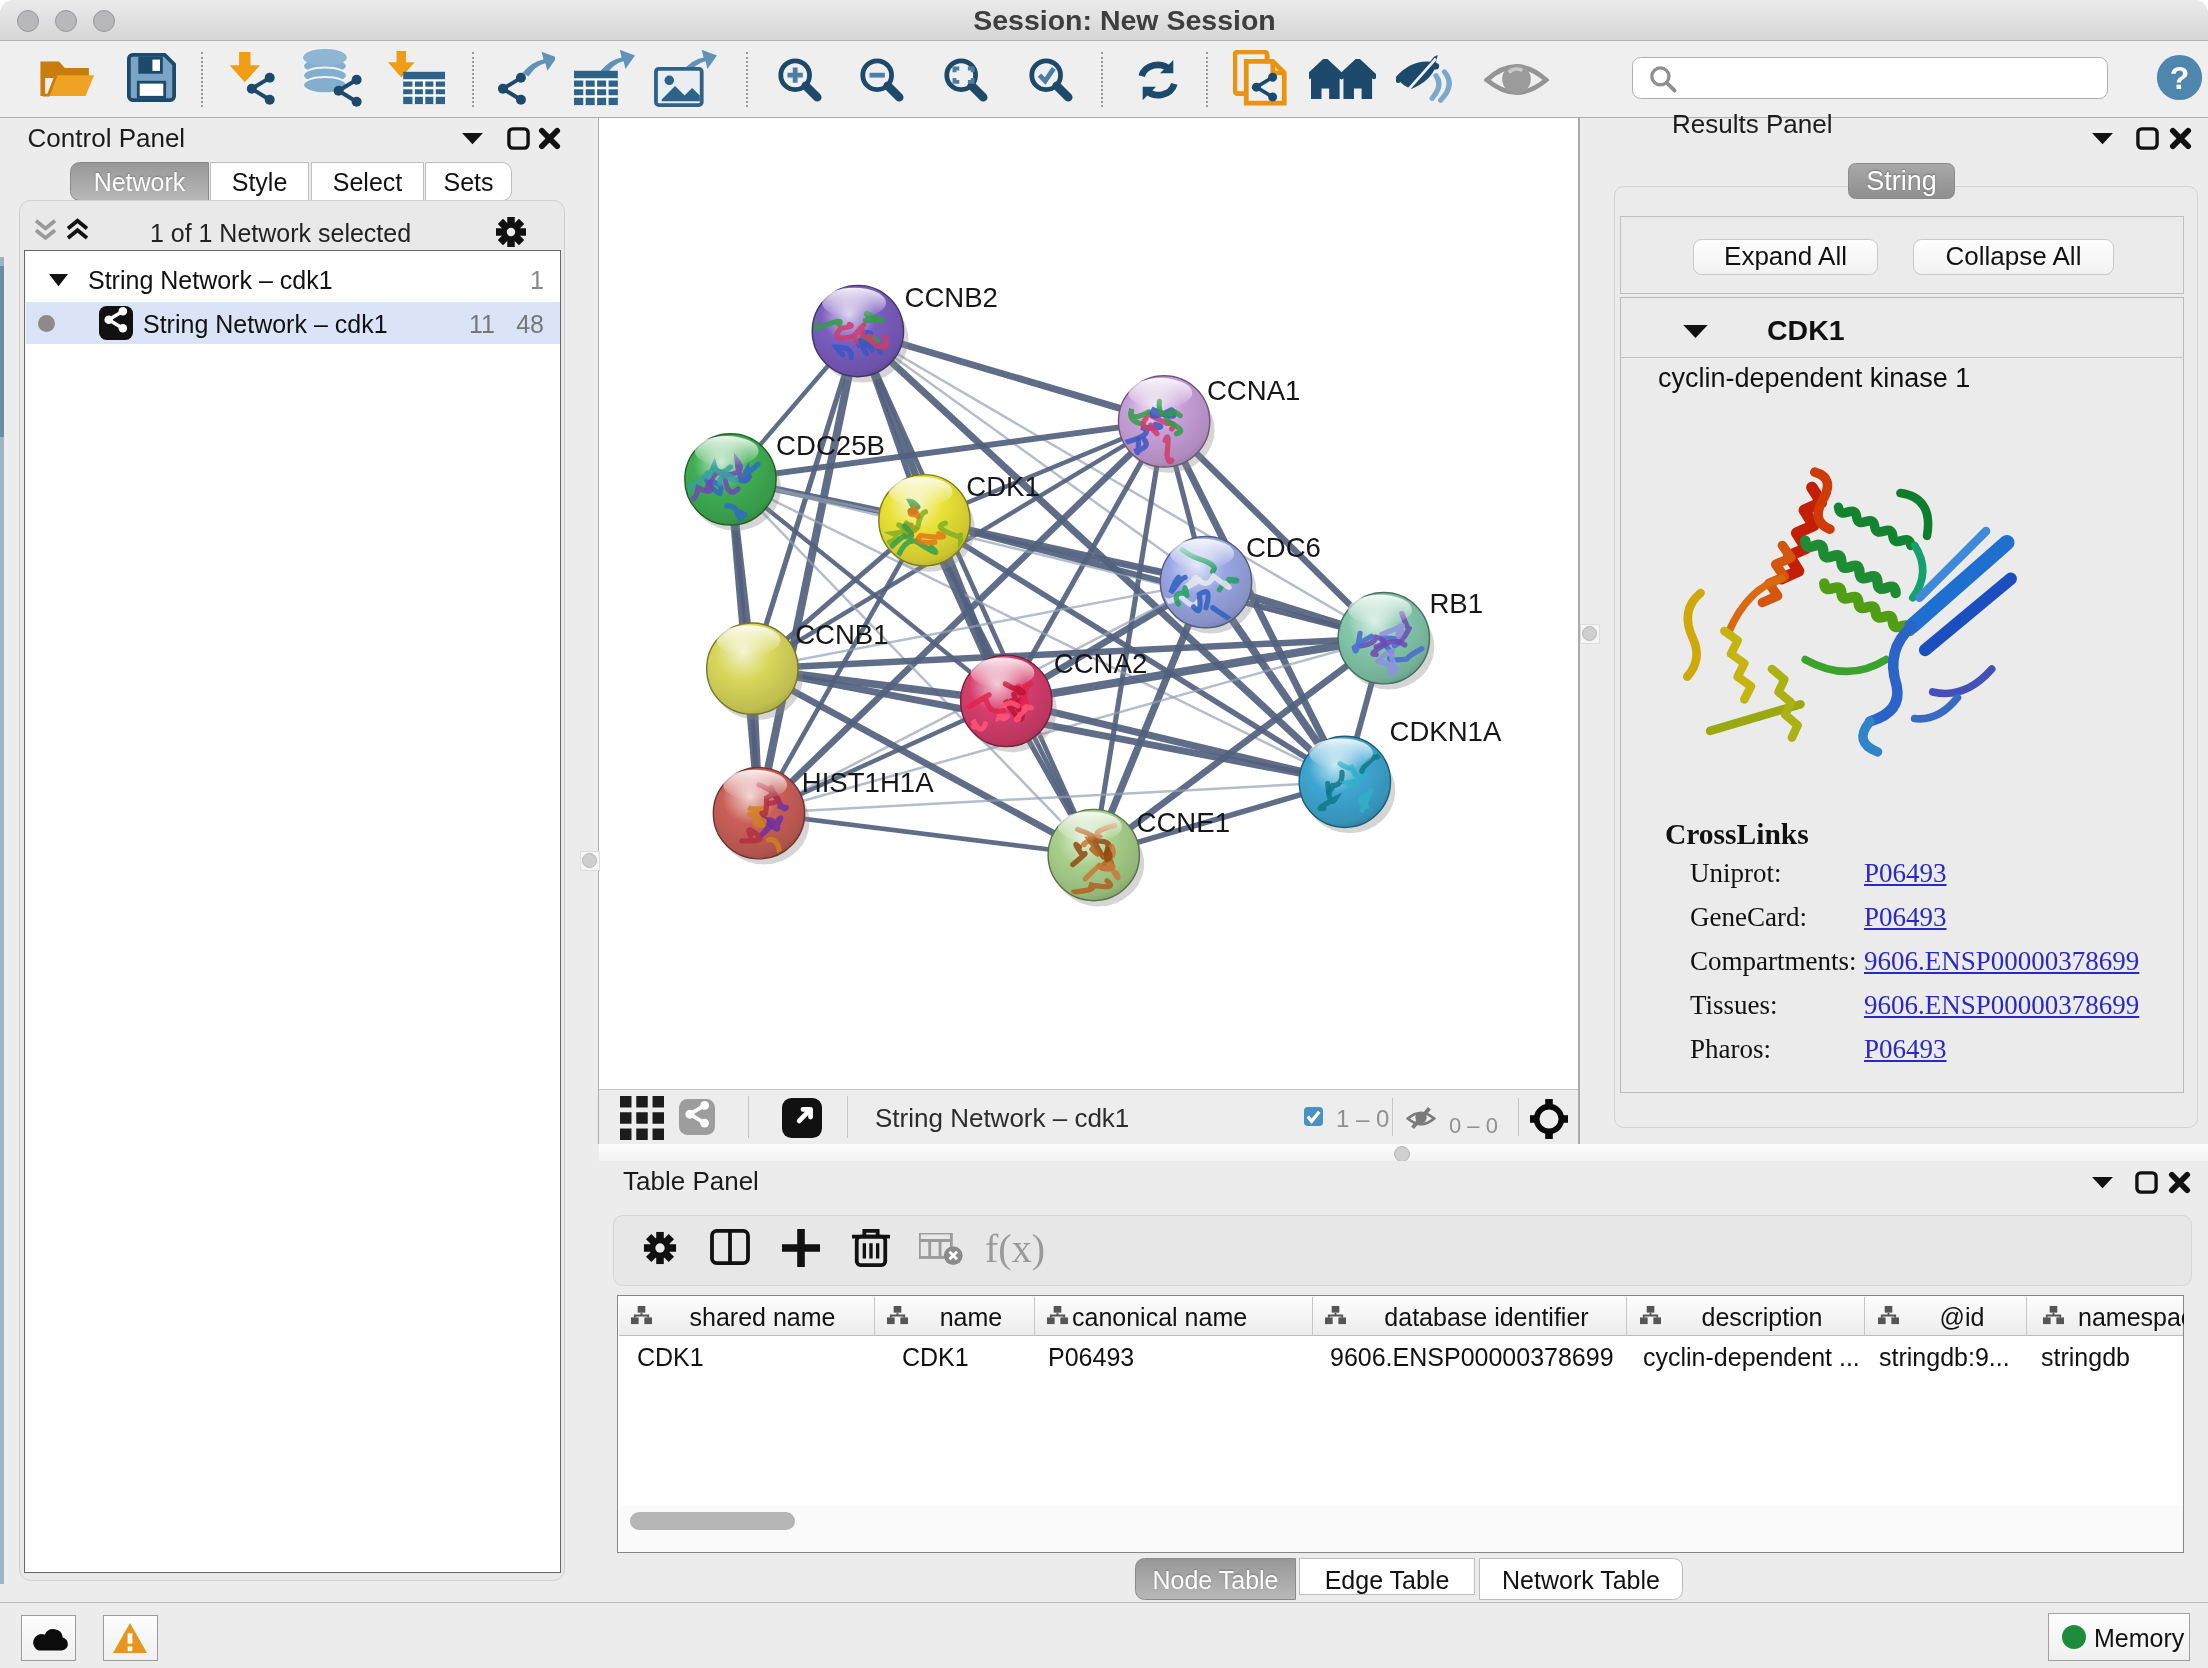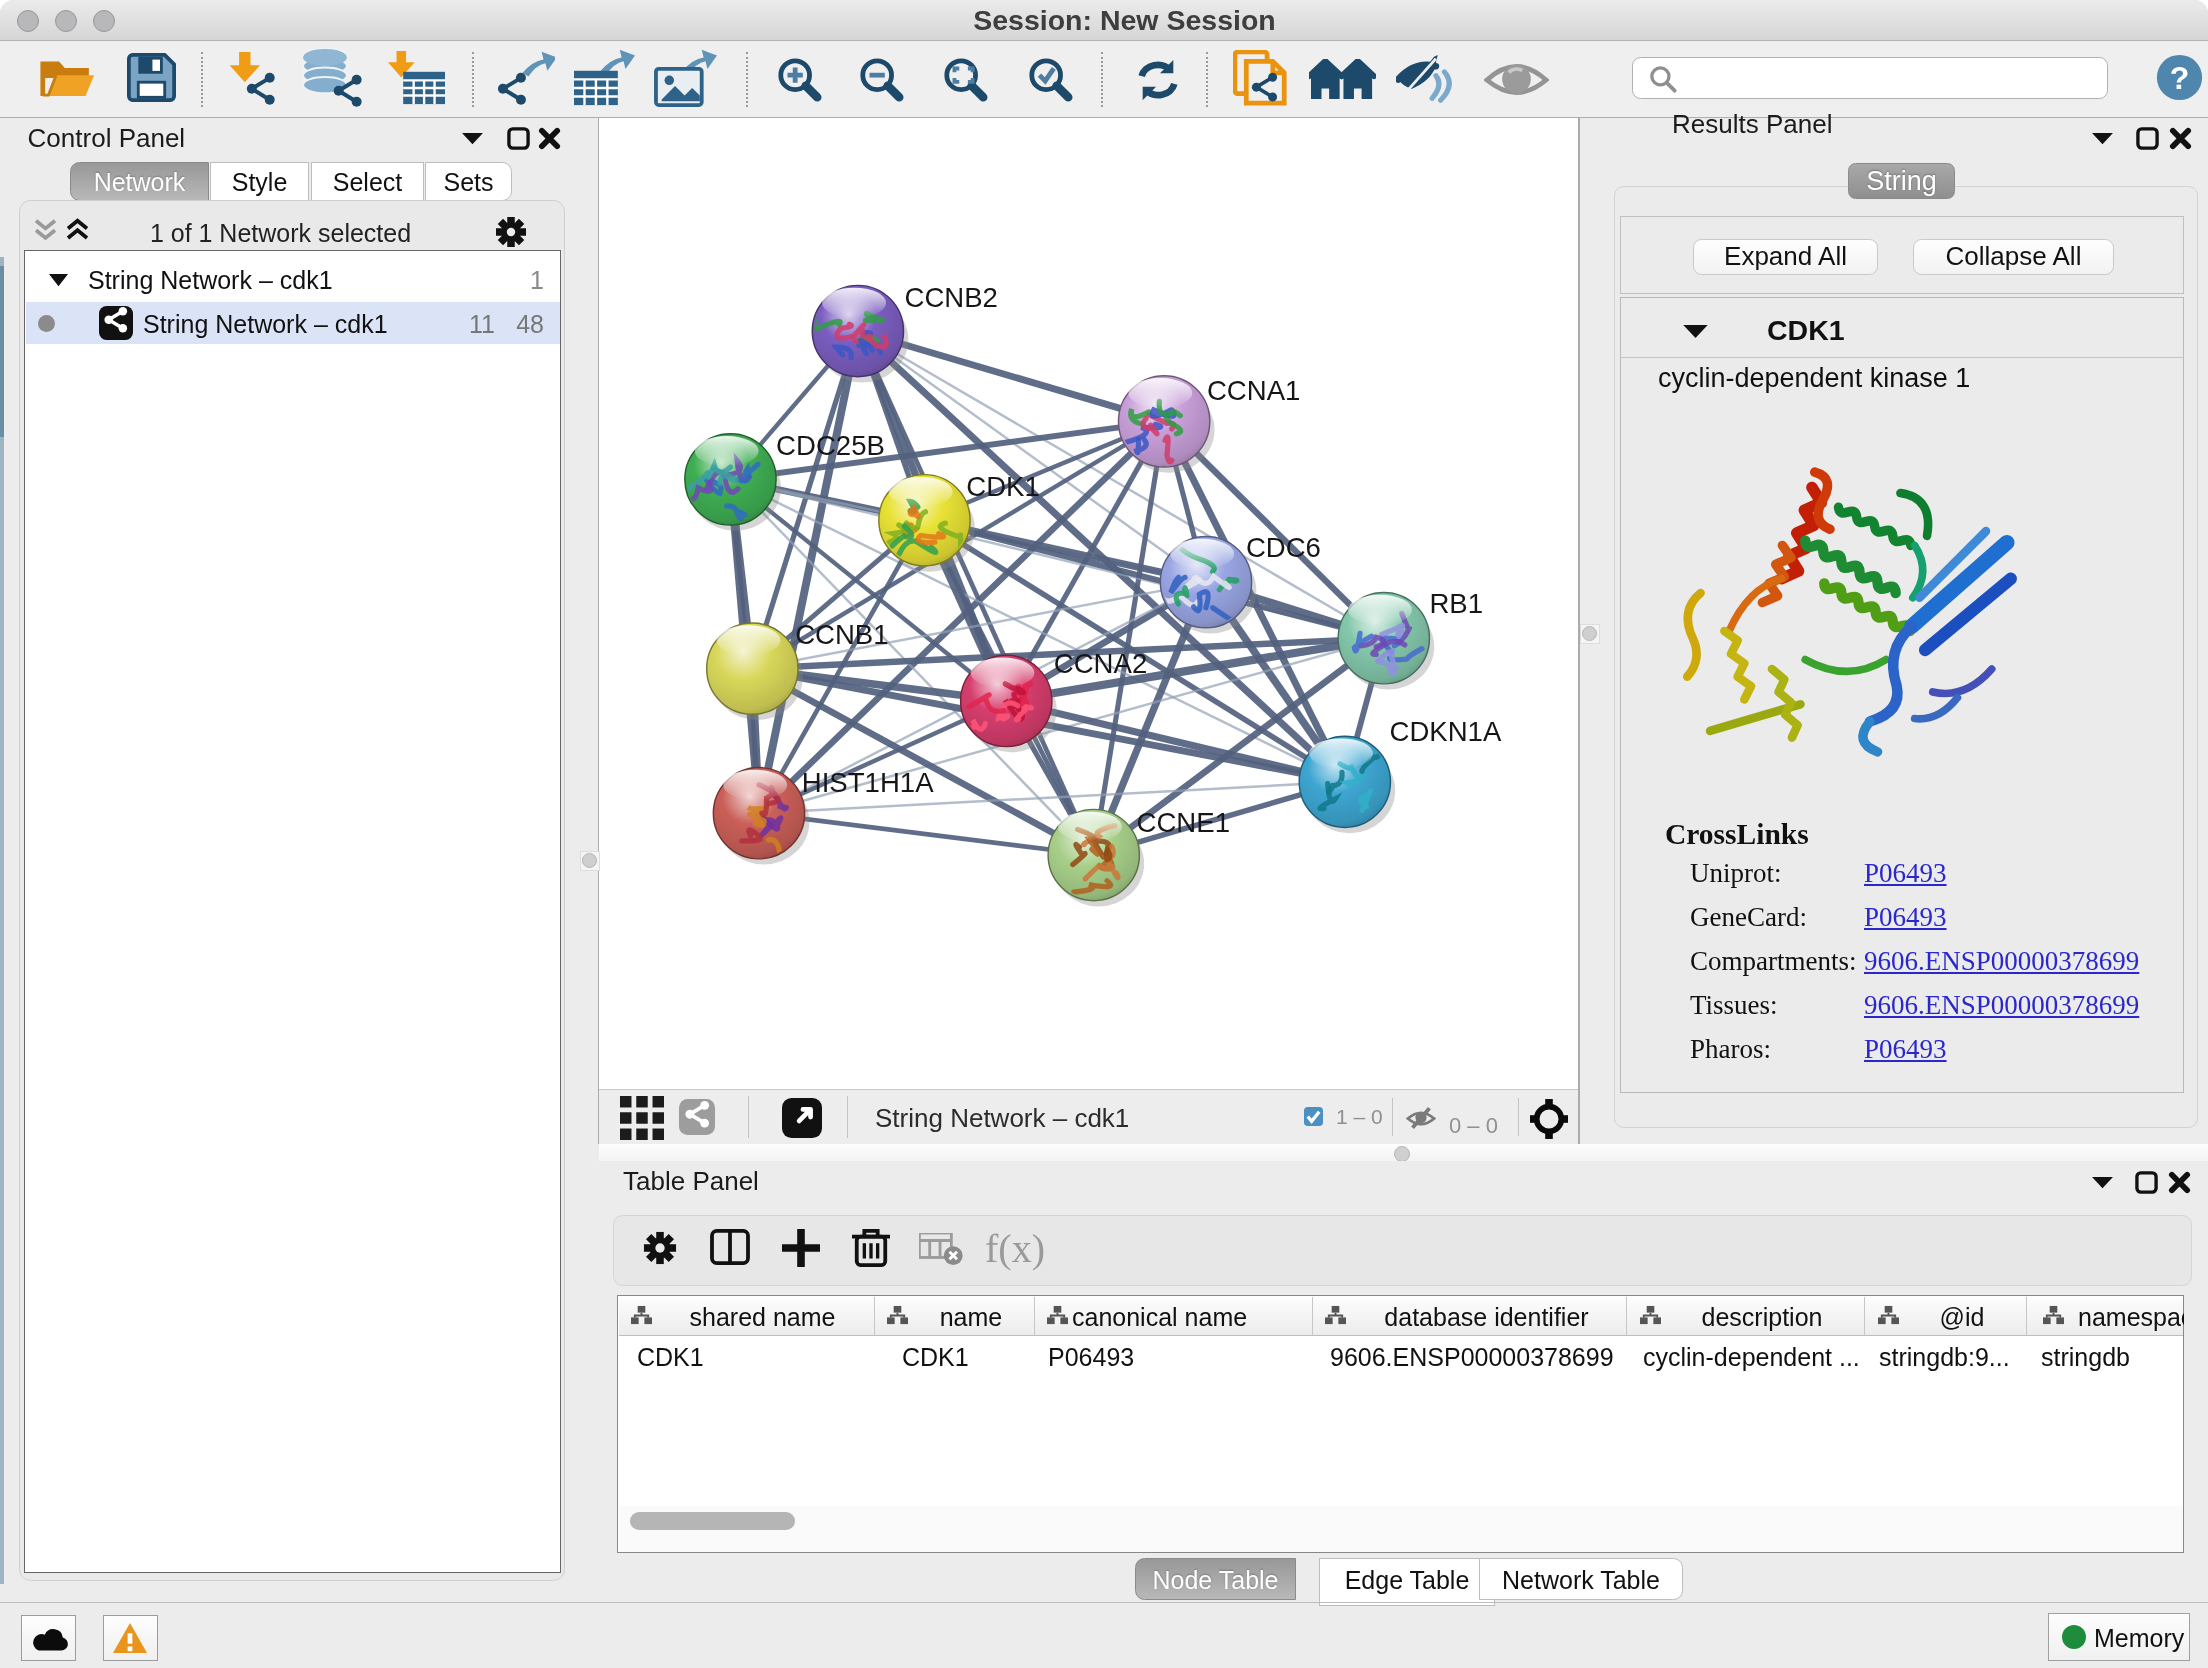--- a/index.html
+++ b/index.html
@@ -562,21 +562,21 @@
 <svg style="position:absolute;left:782px;top:1098px" width="40" height="40" viewBox="0 0 42 42">
       <rect x="0" y="0" width="42" height="42" rx="10" fill="#111"></rect>
       <path d="M18 24 L30 12 M22 12 h8 v8" stroke="#fff" stroke-width="5" fill="none" stroke-linecap="round" stroke-linejoin="round"></path>
     </svg>
 <div class="abs" style="left:847px;top:1096px;width:1px;height:42px;background:#c4c4c4;"></div>
 <div class="abs" style="left:875px;top:1103px;font-size:26px;color:#2c2c2c;">String Network – cdk1</div>
 <svg style="position:absolute;left:1304px;top:1107px" width="19" height="19" viewBox="0 0 20 20">
       <rect x="0" y="0" width="20" height="20" rx="4" fill="#4a90c2"></rect>
       <path d="M4 10 l4 5 L16 5" stroke="#fff" stroke-width="3.5" fill="none"></path>
     </svg>
-<div class="abs" style="left:1336px;top:1105px;font-size:21px;color:#909090;">1 – 0</div>
+<div class="abs" style="left:1336px;top:1105px;font-size:24px;color:#909090;">1 – 0</div>
 <div class="abs" style="left:1392px;top:1098px;width:1px;height:38px;background:#c4c4c4;"></div>
 <svg style="position:absolute;left:1406px;top:1105px" width="30" height="26" viewBox="0 0 32 27">
       <path d="M2 14 Q16 2 30 14 Q16 26 2 14 Z" fill="none" stroke="#7a7a7a" stroke-width="3"></path>
       <circle cx="16" cy="13" r="6" fill="#7a7a7a"></circle>
       <line x1="7" y1="24" x2="25" y2="3" stroke="#7a7a7a" stroke-width="4"></line>
     </svg>
 <div class="abs" style="left:1449px;top:1105px;font-size:22px;color:#909090;margin-top:8px;">0 – 0</div>
 <div class="abs" style="left:1518px;top:1098px;width:1px;height:38px;background:#c4c4c4;"></div>
 <svg style="position:absolute;left:1530px;top:1099px" width="38" height="40" viewBox="0 0 40 42">
       <circle cx="20" cy="21" r="13" fill="none" stroke="#0a0a0a" stroke-width="6"></circle>
@@ -752,21 +752,21 @@
 <div class="abs" style="left:637px;top:1343px;font-size:25px;color:#111;white-space:nowrap;">CDK1</div>
 <div class="abs" style="left:902px;top:1343px;font-size:25px;color:#111;white-space:nowrap;">CDK1</div>
 <div class="abs" style="left:1048px;top:1343px;font-size:25px;color:#111;white-space:nowrap;">P06493</div>
 <div class="abs" style="left:1330px;top:1343px;font-size:25px;color:#111;white-space:nowrap;">9606.ENSP00000378699</div>
 <div class="abs" style="left:1643px;top:1343px;font-size:25px;color:#111;white-space:nowrap;">cyclin-dependent ...</div>
 <div class="abs" style="left:1879px;top:1343px;font-size:25px;color:#111;white-space:nowrap;">stringdb:9...</div>
 <div class="abs" style="left:2041px;top:1343px;font-size:25px;color:#111;white-space:nowrap;">stringdb</div>
 <div class="abs" style="left:619px;top:1506px;width:1564px;height:46px;background:#fafafa;"></div>
 <div class="abs" style="left:630px;top:1512px;width:165px;height:18px;border-radius:9.5px;background:#b5b5b5;"></div>
 <div class="tab sel" style="left:1135px;top:1558px;width:161px;height:42px;line-height:42px;border-radius:9.5px 0 0 9.5px;">Node Table</div>
-<div class="tab" style="left:1299px;top:1558px;width:176px;height:48px;line-height:42px;margin-left:20px;">Edge Table</div>
+<div class="tab" style="left:1299px;top:1558px;width:176px;height:37px;line-height:42px;">Edge Table</div>
 <div class="tab" style="left:1479px;top:1558px;width:204px;height:42px;line-height:42px;border-radius:0 9.5px 9.5px 0;">Network Table</div>
 <div class="abs" style="left:0;top:1602px;width:2208px;height:1px;background:#bbb;"></div>
 <div class="abs" style="left:21px;top:1615px;width:55px;height:46px;background:linear-gradient(#fdfdfd,#f0f0f0);border:1.9px solid #9c9c9c;box-sizing:border-box;"></div>
 <svg style="position:absolute;left:29.5px;top:1624px" width="40" height="28.5" viewBox="0 0 42 30">
       <path d="M9 28 h24 a7 7 0 0 0 1.5 -13.8 a10 10 0 0 0 -19 -3 a8 8 0 0 0 -6.5 16.8 Z" fill="#0c0c0c"></path>
     </svg>
 <div class="abs" style="left:103px;top:1615px;width:55px;height:46px;background:linear-gradient(#fdfdfd,#f0f0f0);border:1.9px solid #9c9c9c;box-sizing:border-box;"></div>
 <svg style="position:absolute;left:112px;top:1621px" width="36" height="34" viewBox="0 0 38 36">
       <path d="M19 2 L37 34 H1 Z" fill="#e8951d"></path>
       <rect x="16.5" y="13" width="5" height="11" fill="#fff"></rect>

